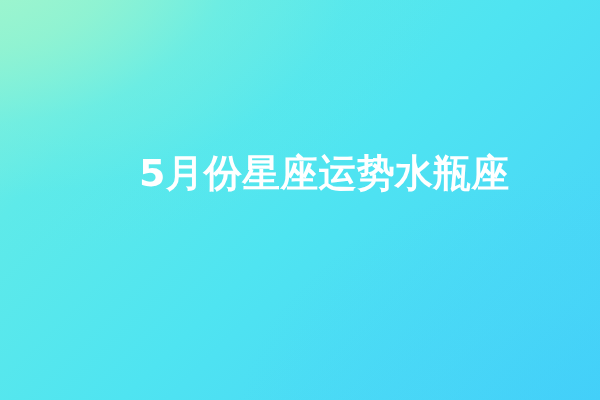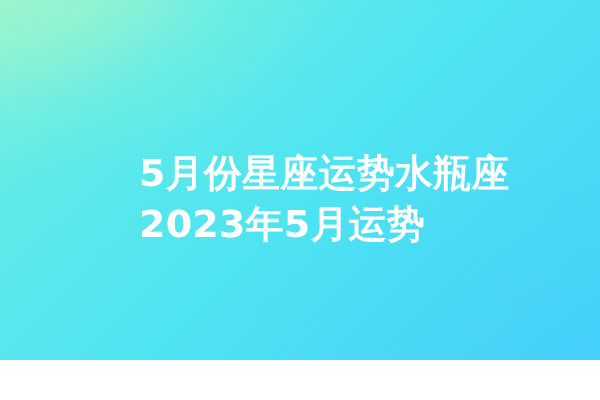--- a/index.html
+++ b/index.html
@@ -12,21 +12,21 @@
     width: 600px;
     height: 400px;
     overflow: hidden;
     font-family: "DejaVu Sans", "Liberation Sans", sans-serif;
   }
 
   
   .banner {
     position: relative;
     width: 600px;
-    height: 360px;
+    height: 400px;
     overflow: hidden;
     
     background: linear-gradient(
         135deg,
         #7df0dc 0%,
         #5eeae9 22%,
         #4fe4f1 52%,
         #4ad9f6 78%,
         #45d2f8 100%);
   }
@@ -87,16 +87,15 @@
     white-space: nowrap;
   }
 </style>
 </head>
 <body>
 
 <div class="banner">
 
   <div class="title-block">
     <span class="title-line">5月份星座运势水瓶座</span>
-    <span class="title-line">2023年5月运势</span>
   </div>
 
 </div>
 
 </body></html>

